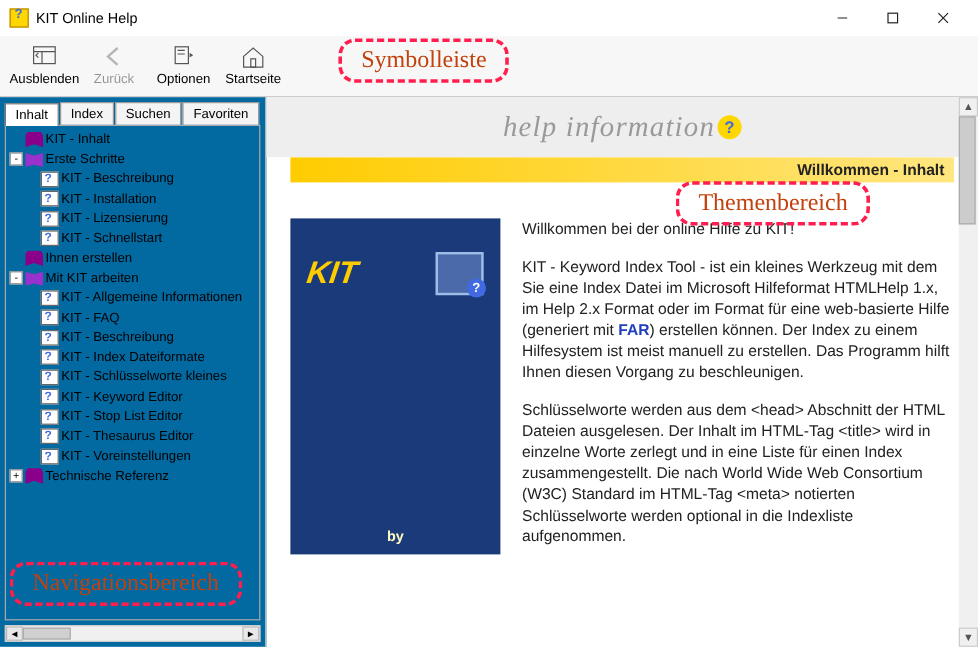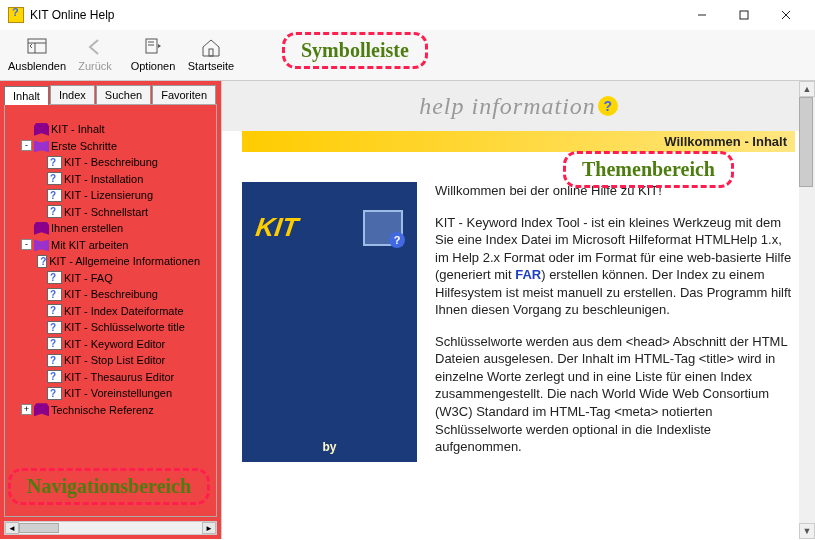--- a/index.html
+++ b/index.html
@@ -9,25 +9,25 @@
 .titlebar .appicon::after { content: "?"; position: absolute; top: -2px; left: 3px; font-size: 11px; font-weight: bold; color: #4169e1; }
 .titlebar .title { flex: 1; font-size: 12px; }
 .titlebar .winbtn { width: 42px; height: 24px; display: flex; align-items: center; justify-content: center; cursor: pointer; }
 .titlebar .winbtn svg { width: 10px; height: 10px; }
 .toolbar { display: flex; align-items: flex-end; padding: 4px 8px 6px; border-bottom: 1px solid #ccc; background: #f7f7f7; position: relative; }
 .tbtn { display: flex; flex-direction: column; align-items: center; width: 58px; padding: 2px; cursor: pointer; }
 .tbtn.disabled { opacity: .4; cursor: default; }
 .tbtn .ticon { width: 22px; height: 22px; margin-bottom: 2px; }
 .tbtn .tlabel { font-size: 11px; }
 .body { display: flex; height: calc(540px - 30px - 52px); }
-.navpane { width: 222px; border-right: 1px solid #ccc; display: flex; flex-direction: column; background: #ef4444; position: relative; }
+.navpane { width: 222px; border-right: 1px solid #ccc; display: flex; flex-direction: column; background: #0369a1; position: relative; }
 .tabs { display: flex; padding: 4px 4px 0; gap: 0; }
 .tab { padding: 3px 8px; font-size: 11px; border: 1px solid #999; border-bottom: none; background: #f4f4f4; cursor: pointer; margin-right: 1px; }
 .tab.active { background: #fff; border-color: #777; position: relative; top: 1px; }
-.tree { flex: 1; overflow: auto; border: 1px solid #aaa; margin: 0 4px 4px; padding: 16px; font-size: 11px; line-height: 1.5; }
+.tree { flex: 1; overflow: auto; border: 1px solid #aaa; margin: 0 4px 4px; padding: 3px; font-size: 11px; line-height: 1.5; }
 .node { display: flex; align-items: center; white-space: nowrap; cursor: pointer; }
 .exp { width: 11px; height: 11px; border: 1px solid #888; display: inline-flex; align-items: center; justify-content: center; font-size: 9px; line-height: 1; margin-right: 2px; background: #fff; }
 .sp { display: inline-block; width: 13px; }
 .ic { width: 15px; height: 13px; display: inline-block; margin-right: 2px; position: relative; }
 .ic.book { background: #8b008b; clip-path: polygon(0 100%,0 25%,15% 0,85% 0,100% 25%,100% 100%,50% 80%); }
 .ic.book.open { background: #9932cc; clip-path: polygon(0 100%,0 10%,50% 25%,100% 10%,100% 100%,50% 85%); }
 .ic.topic { background: #fff; border: 1px solid #666; }
 .ic.topic::after { content: "?"; color: #4169e1; font-weight: bold; font-size: 10px; position: absolute; top: -2px; left: 2px; }
 .hscroll { height: 14px; border: 1px solid #ccc; margin: 0 4px 4px; display: flex; align-items: center; background: #f0f0f0; }
 .hscroll .arr { width: 14px; height: 12px; display: flex; align-items: center; justify-content: center; border: 1px solid #bbb; background: #e8e8e8; font-size: 8px; }
@@ -45,21 +45,21 @@
 .sideimg .mini { position: absolute; top: 28px; right: 14px; width: 40px; height: 36px; background: #4a6aaa; border: 2px solid #9dbde8; }
 .sideimg .mini::after { content: "?"; position: absolute; bottom: -4px; right: -4px; width: 16px; height: 16px; border-radius: 50%; background: #4169e1; color: #fff; font-size: 11px; font-weight: bold; display: flex; align-items: center; justify-content: center; }
 .sideimg .by { position: absolute; bottom: 8px; left: 0; right: 0; text-align: center; color: #fef9c3; font-size: 12px; font-weight: bold; }
 .txt { font-size: 13px; line-height: 1.35; color: #222; }
 .txt p { margin-bottom: 14px; }
 .txt b.link { color: #1e3fbf; font-weight: bold; }
 .vscroll { position: absolute; right: 0; top: 0; bottom: 0; width: 16px; background: #f0f0f0; display: flex; flex-direction: column; }
 .vscroll .arr { height: 16px; display: flex; align-items: center; justify-content: center; font-size: 9px; color: #555; border: 1px solid #ccc; }
 .vscroll .track { flex: 1; position: relative; }
 .vscroll .thumb { position: absolute; top: 0; width: 14px; left: 0; height: 90px; background: #ccc; border: 1px solid #aaa; }
-.callout { position: absolute; border: 3px dashed #ff1e4e; border-radius: 14px; padding: 4px 16px; color: #4d7c0f; font-size: 20px; font-weight: 700; font-family: "Comic Sans MS", cursive; background: rgba(255,255,255,0); pointer-events: none; }
+.callout { position: absolute; border: 3px dashed #ff1e4e; border-radius: 14px; padding: 4px 16px; color: #c2410c; font-size: 20px; font-weight: 400; font-family: "Comic Sans MS", cursive; background: rgba(255,255,255,0); pointer-events: none; }
 </style>
 </head>
 <body>
 
 <div class="titlebar">
   <span class="appicon"></span>
   <span class="title">KIT Online Help</span>
   <div class="winbtn">
       <svg viewBox="0 0 10 10">
         <line x1="1" y1="5" x2="9" y2="5" stroke="#222" stroke-width="1"></line>
@@ -187,21 +187,21 @@
         <div class="node">
           <span class="sp"></span>
           <span class="sp"></span>
           <span class="ic topic"></span>
           <span>KIT - Index Dateiformate</span>
         </div>
         <div class="node">
           <span class="sp"></span>
           <span class="sp"></span>
           <span class="ic topic"></span>
-          <span>KIT - Schlüsselworte title</span>
+          <span>KIT - Schlüsselworte kleines</span>
         </div>
         <div class="node">
           <span class="sp"></span>
           <span class="sp"></span>
           <span class="ic topic"></span>
           <span>KIT - Keyword Editor</span>
         </div>
         <div class="node">
           <span class="sp"></span>
           <span class="sp"></span>

